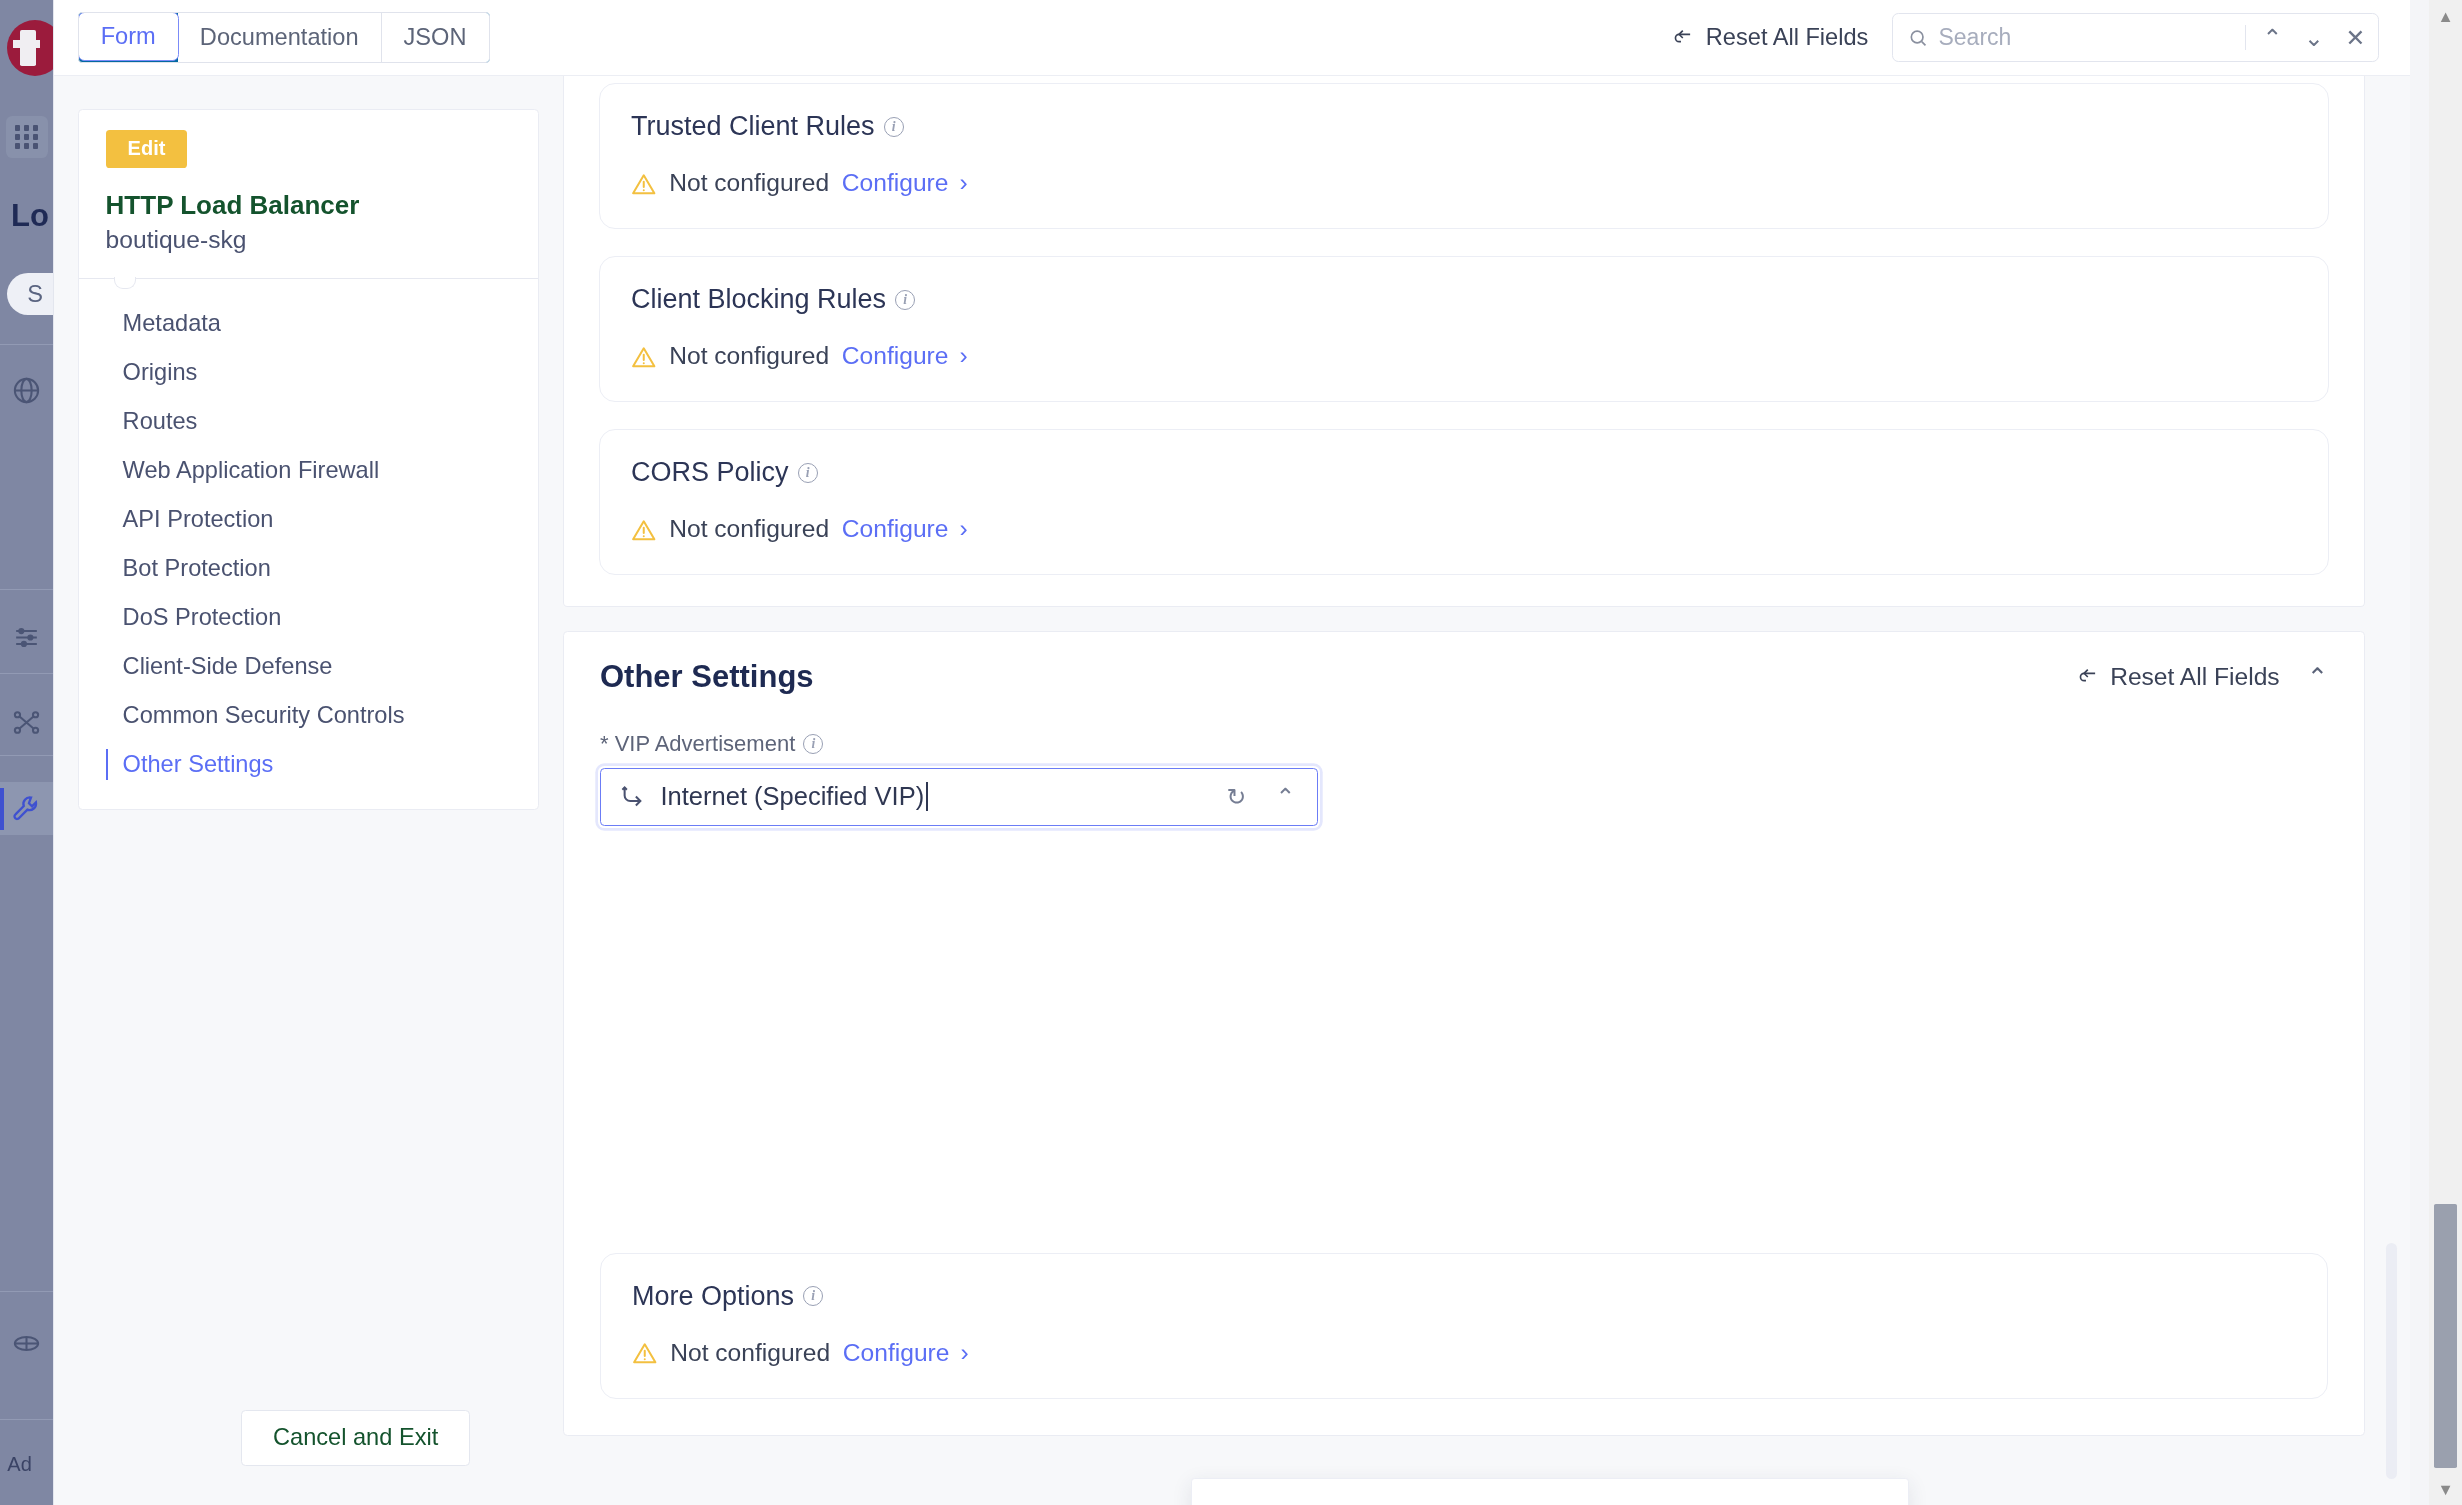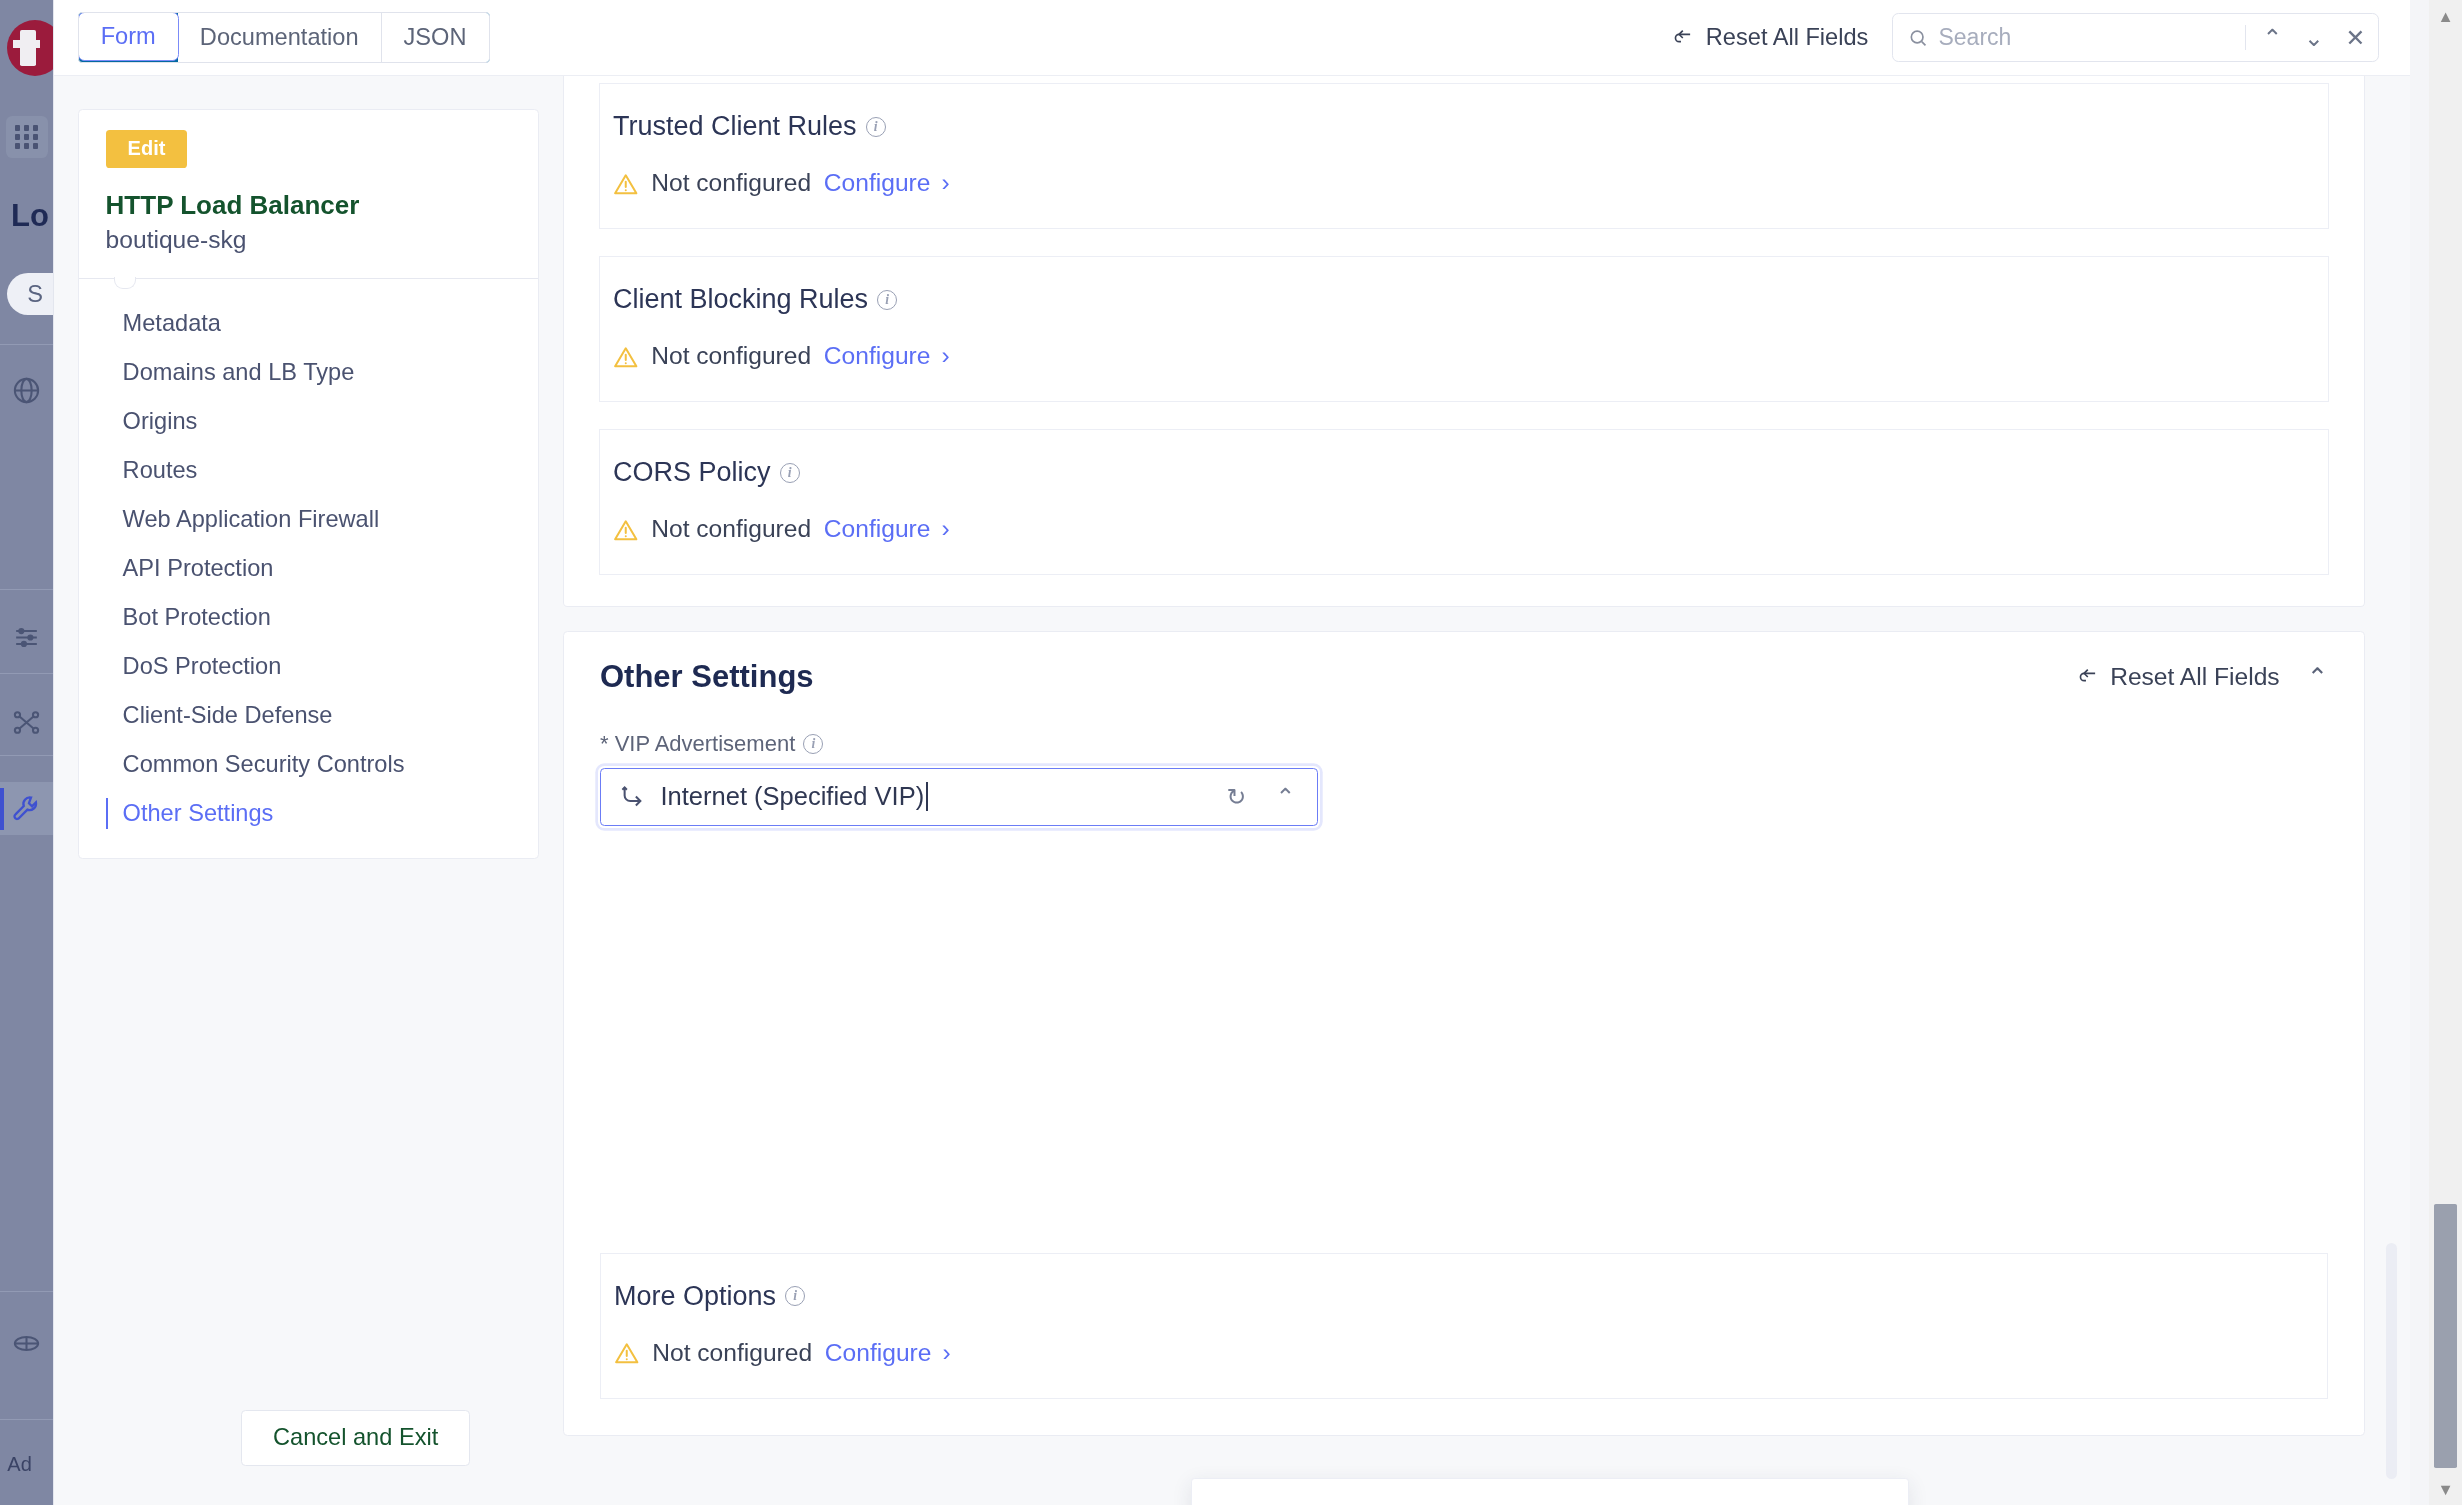--- a/index.html
+++ b/index.html
@@ -195,22 +195,22 @@
   }
   .panel {
     background: #fff; border: 0.9px solid #eaecf3; border-radius: 4.5px;
     margin-bottom: 23.6px; padding: 23.6px 35px 31px 35px;
   }
   #panel-top {
     border-top: none; border-radius: 0 0 4.5px 4.5px;
     margin-top: 0; padding-top: 7.3px;
   }
   .subcard {
-    border: 0.9px solid #eceef5; border-radius: 0;
-    padding: 27px 31px 31px 13px; margin-bottom: 27px;
+    border: 0.9px solid #eceef5; border-radius: 16px;
+    padding: 27px 31px 31px 31px; margin-bottom: 27px;
   }
   .subcard:last-child { margin-bottom: 0; }
   .sub-title {
     font-size: 27px; color: #2c3556; display: flex; align-items: center; gap: 9px;
     margin-bottom: 27px;
   }
   .info-icon {
     width: 20px; height: 20px; border-radius: 50%;
     border: 1.4px solid #99a0b4; color: #99a0b4;
     font-size: 13.6px; line-height: 17.3px; text-align: center;
@@ -411,21 +411,20 @@
   <div id="modal-body">
 
     <div id="sidebar">
       <div id="side-card">
         <div id="edit-badge">Edit</div>
         <div id="lb-title">HTTP Load Balancer</div>
         <div id="lb-sub">boutique-skg</div>
         <div id="nav-divider"></div>
         <div id="nav-list">
           <div class="nav-item">Metadata</div>
-          <div class="nav-item">Domains and LB Type</div>
           <div class="nav-item">Origins</div>
           <div class="nav-item">Routes</div>
           <div class="nav-item">Web Application Firewall</div>
           <div class="nav-item">API Protection</div>
           <div class="nav-item">Bot Protection</div>
           <div class="nav-item">DoS Protection</div>
           <div class="nav-item">Client-Side Defense</div>
           <div class="nav-item">Common Security Controls</div>
           <div class="nav-item active">Other Settings</div>
         </div>

